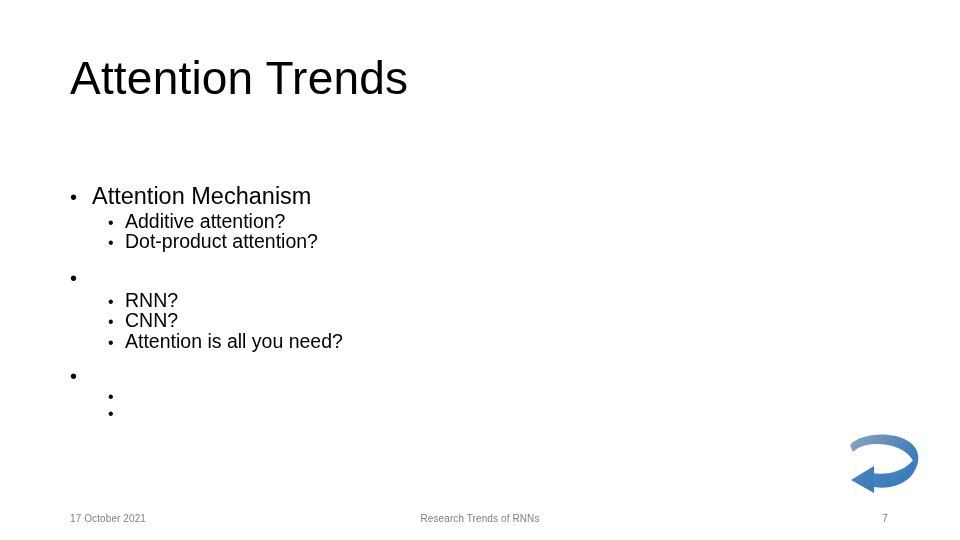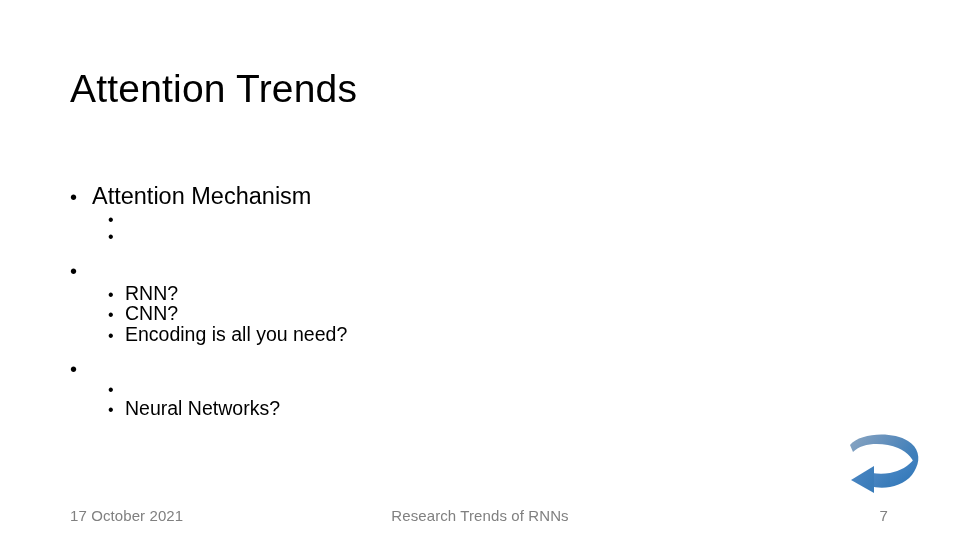--- a/index.html
+++ b/index.html
@@ -15,23 +15,23 @@
     overflow: hidden;
     font-family: "Liberation Sans", "DejaVu Sans", sans-serif;
     color: #000000;
     -webkit-font-smoothing: antialiased;
   }
 
   
   #slide-title {
     position: absolute;
     left: 70px;
-    top: 67px;
+    top: 52px;
     width: 820px;
-    font-size: 39px;
+    font-size: 46px;
     font-weight: 400;
     line-height: 1.15;
     letter-spacing: 0.2px;
     color: #000000;
     white-space: nowrap;
   }
 
   
   #body-area {
     position: absolute;
@@ -83,21 +83,21 @@
 
   
   .group.g1 { margin-bottom: 0; }
   .spacer-a { height: 15px; }
   .spacer-b { height: 14px; }
 
   
   .footer-text {
     position: absolute;
     bottom: 16px;
-    font-size: 15px;
+    font-size: 10px;
     color: #808080;
     letter-spacing: 0.1px;
     white-space: nowrap;
   }
   #footer-date  { left: 70px; }
   #footer-center{ left: 0; width: 960px; text-align: center; }
   #footer-page  { left: 0; width: 960px; text-align: right; padding-right: 72px; box-sizing: border-box; }
 
   
   #curved-arrow {
@@ -119,23 +119,25 @@
   <div id="body-area">
 
     <div class="group g1">
       <div class="bullet-l1">
         <span class="dot">•</span>
         <span class="txt">Attention Mechanism</span>
       </div>
       <div class="sub-list">
         <div class="bullet-l2">
           <span class="dot">•</span>
-        </div>
-        <div class="bullet-l2">
-          <span class="dot">•</span>
+          <span class="txt">Additive attention?</span>
+        </div>
+        <div class="bullet-l2">
+          <span class="dot">•</span>
+          <span class="txt">Dot-product attention?</span>
         </div>
       </div>
     </div>
 
     <div class="spacer-a"></div>
 
     <div class="group g2">
       <div class="bullet-l1">
         <span class="dot">•</span>
       </div>
@@ -143,38 +145,37 @@
         <div class="bullet-l2">
           <span class="dot">•</span>
           <span class="txt">RNN?</span>
         </div>
         <div class="bullet-l2">
           <span class="dot">•</span>
           <span class="txt">CNN?</span>
         </div>
         <div class="bullet-l2">
           <span class="dot">•</span>
-          <span class="txt">Encoding is all you need?</span>
+          <span class="txt">Attention is all you need?</span>
         </div>
       </div>
     </div>
 
     <div class="spacer-b"></div>
 
     <div class="group g3">
       <div class="bullet-l1">
         <span class="dot">•</span>
       </div>
       <div class="sub-list">
         <div class="bullet-l2">
           <span class="dot">•</span>
         </div>
         <div class="bullet-l2">
           <span class="dot">•</span>
-          <span class="txt">Neural Networks?</span>
         </div>
       </div>
     </div>
 
   </div>
 
   <svg id="curved-arrow" viewBox="0 0 82 72">
     <defs>
       <linearGradient id="arrTop" x1="0" y1="0" x2="1" y2="0.35">
         <stop offset="0%" stop-color="#8aa6c2"></stop>

